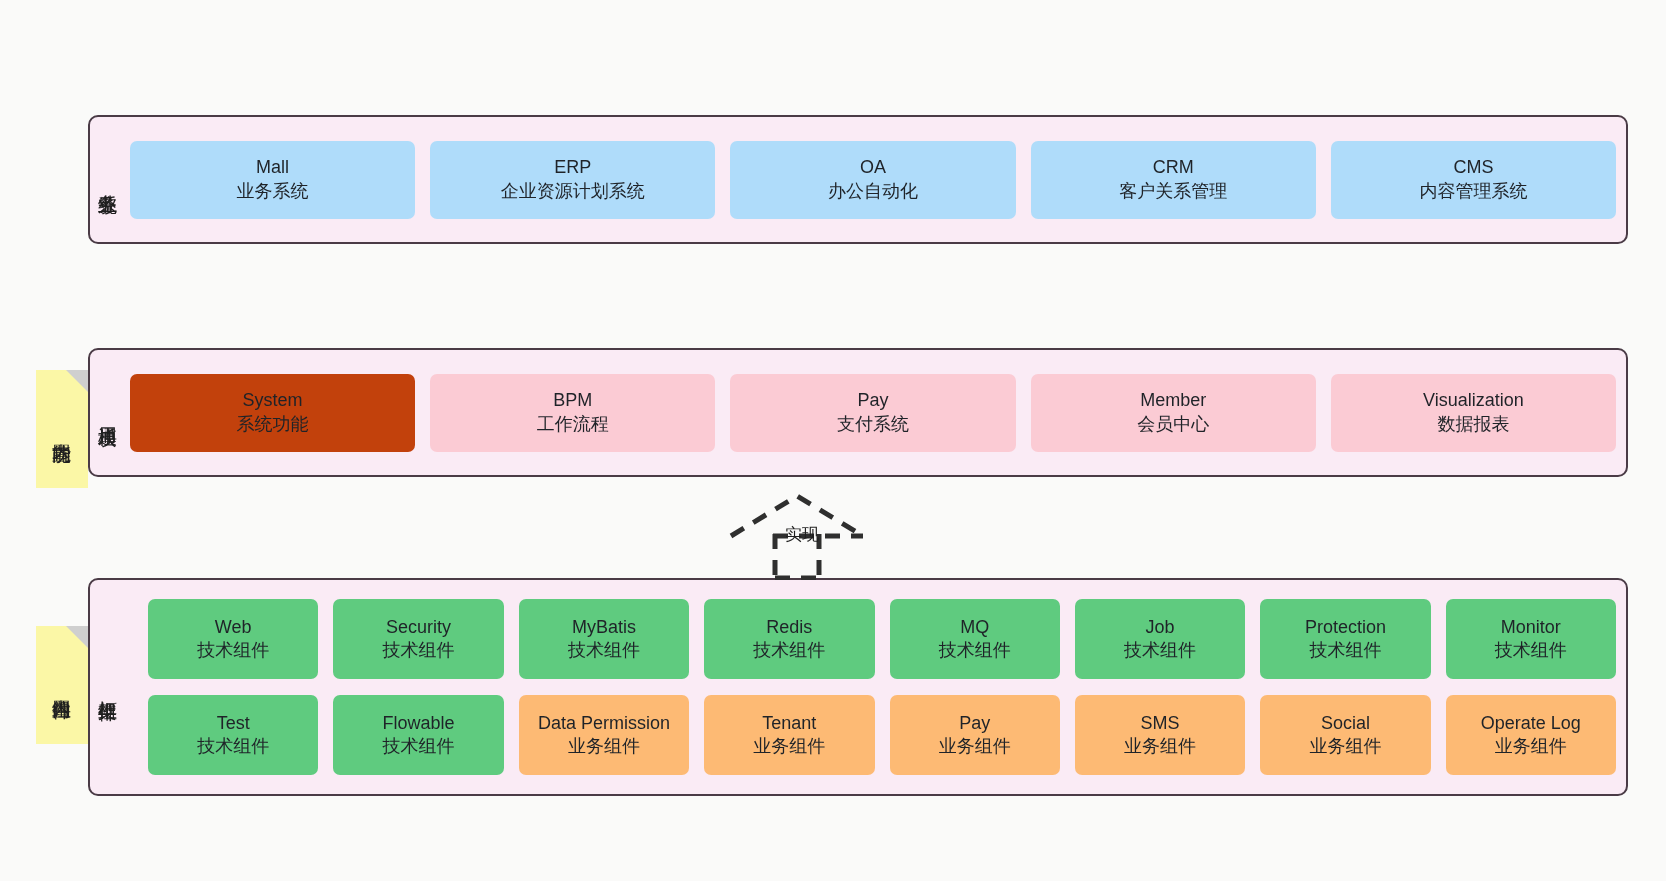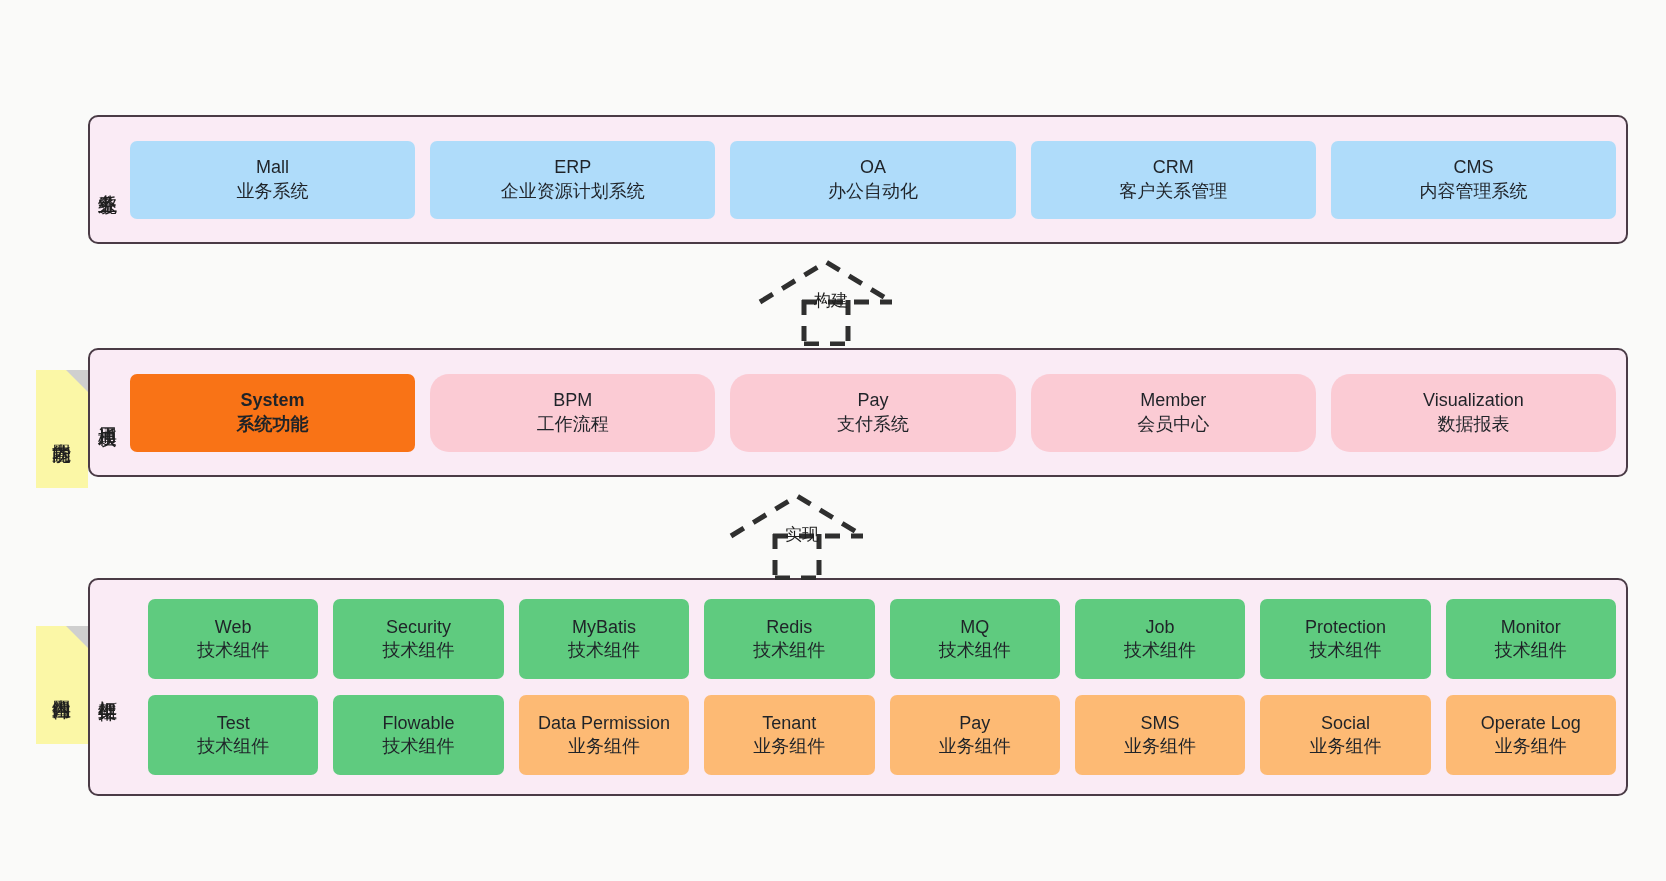--- a/index.html
+++ b/index.html
@@ -65,22 +65,22 @@
     line-height:1.30;
     color:#1f2328;
     box-sizing:border-box;
     padding:6px 4px;
     user-select:none;
   }
   .node .ln{display:block;white-space:nowrap;}
   .node.wrapable .ln:first-child{white-space:normal;}
 
   .c-blue        {background:#afdcfa;}
-  .c-red         {background:#f97316;font-weight:bold;}
-  .c-pink        {background:#fbcbd4;border-radius:19px;}
+  .c-red         {background:#c2410c;}
+  .c-pink        {background:#fbcbd4;}
   .c-green       {background:#5fcb7f;}
   .c-lightgreen  {background:#fdba74;}
 
   
   .note{
     position:absolute;
     background:#fbf7a6;
     box-sizing:border-box;
     font-size:19px;
     line-height:1.22;
@@ -141,28 +141,20 @@
           <span class="ln">客户关系管理</span>
         </div>
         <div class="node c-blue">
           <span class="ln">CMS</span>
           <span class="ln">内容管理系统</span>
         </div>
       </div>
     </div>
   </div>
 
-  <div class="arrow" style="left:752px;top:256px;width:150px;height:90px;">
-    <svg width="150" height="90" viewBox="0 0 150 90">
-      <path d="M 8 46 L 74 6 L 140 46" fill="none" stroke="#2f2f2f" stroke-width="5" stroke-dasharray="15,11" stroke-linecap="butt"></path>
-      <path d="M 50 46 L 140 46" fill="none" stroke="#2f2f2f" stroke-width="5" stroke-dasharray="15,11"></path>
-      <path d="M 52 44 L 52 88 M 96 44 L 96 88 M 52 88 L 96 88" fill="none" stroke="#2f2f2f" stroke-width="5" stroke-dasharray="15,11"></path>
-    </svg>
-    <span class="lbl" style="left:62px;top:33px;">构建</span>
-  </div>
 
   <div class="note" style="left:36px;top:370px;width:52px;height:118px;">
     <span class="fold"></span>
     <span>内置功能</span>
   </div>
 
   <div class="layer" style="left:88px;top:348px;width:1540px;height:129px;">
     <div class="layer-title">通用模块</div>
     <div class="layer-body">
       <div class="row" style="height:78px;">

